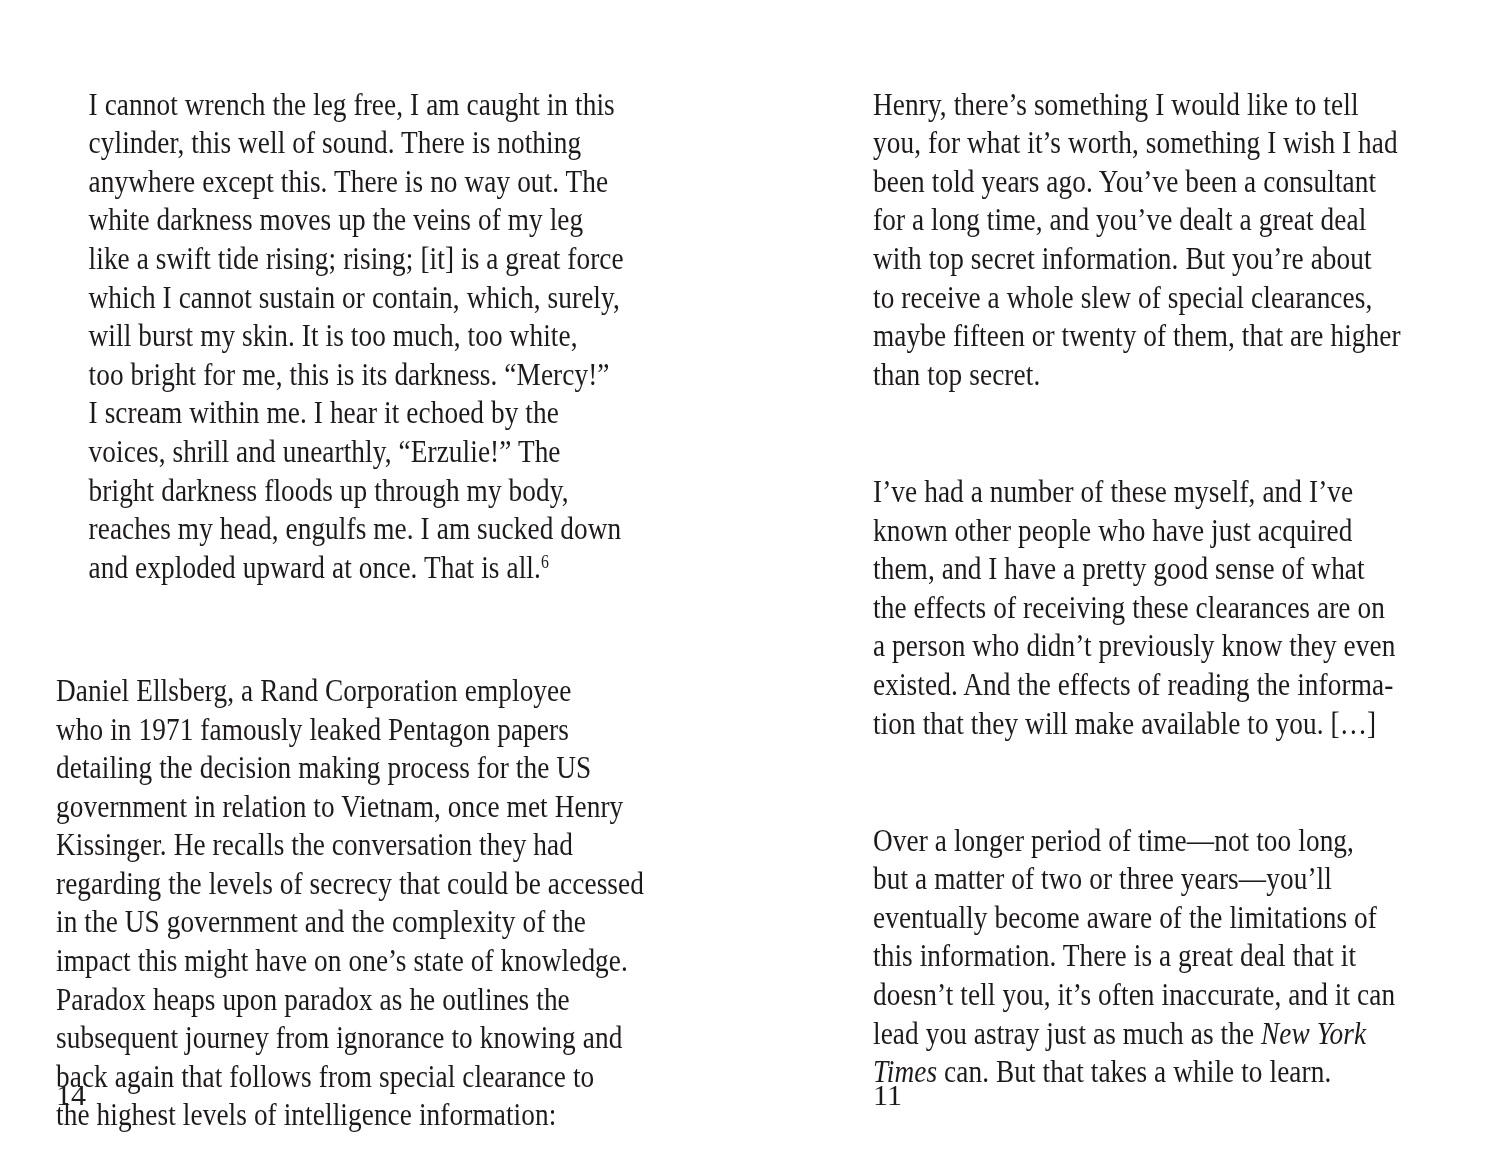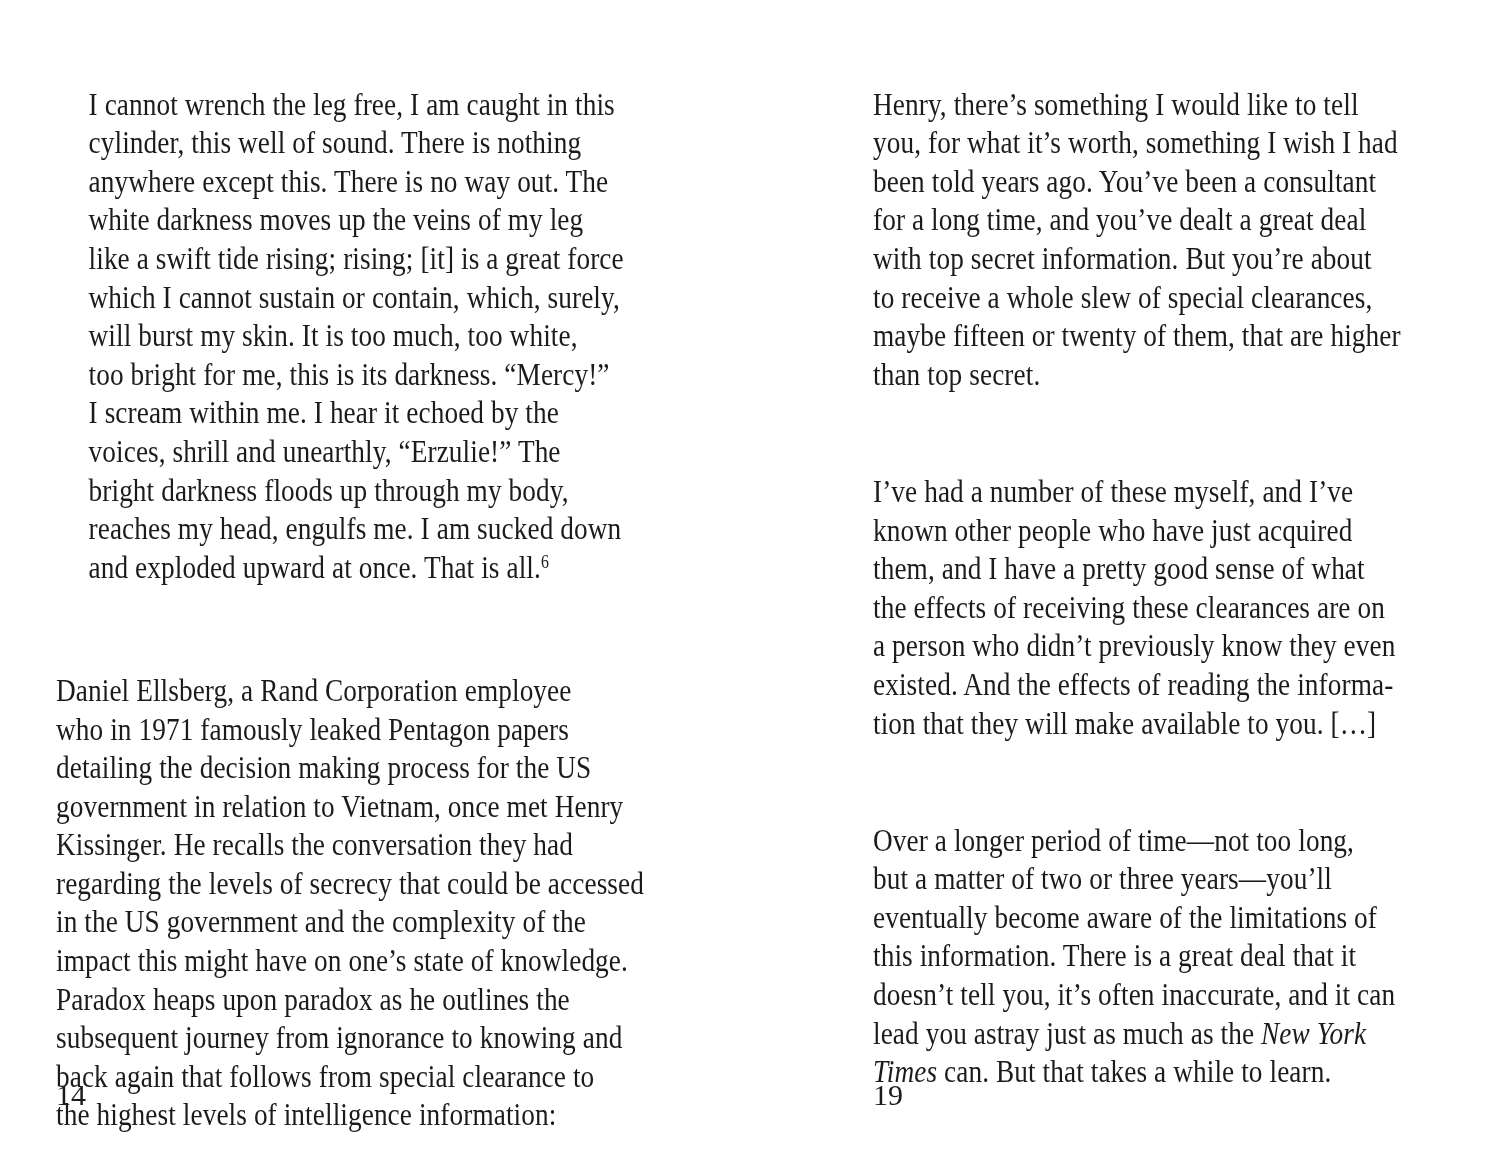--- a/index.html
+++ b/index.html
@@ -98,15 +98,15 @@
 but a matter of two or three years—you’ll
 eventually become aware of the limitations of
 this information. There is a great deal that it
 doesn’t tell you, it’s often inaccurate, and it can
 lead you astray just as much as the </span><span class="italic">New York
 Times</span><span> can. But that takes a while to learn.</span></p>
   </section>
 
   <div class="page-number pn-left">14</div>
 
-  <div class="page-number pn-right">19</div>
+  <div class="page-number pn-right">11</div>
 
 </div>
 
 </body></html>

